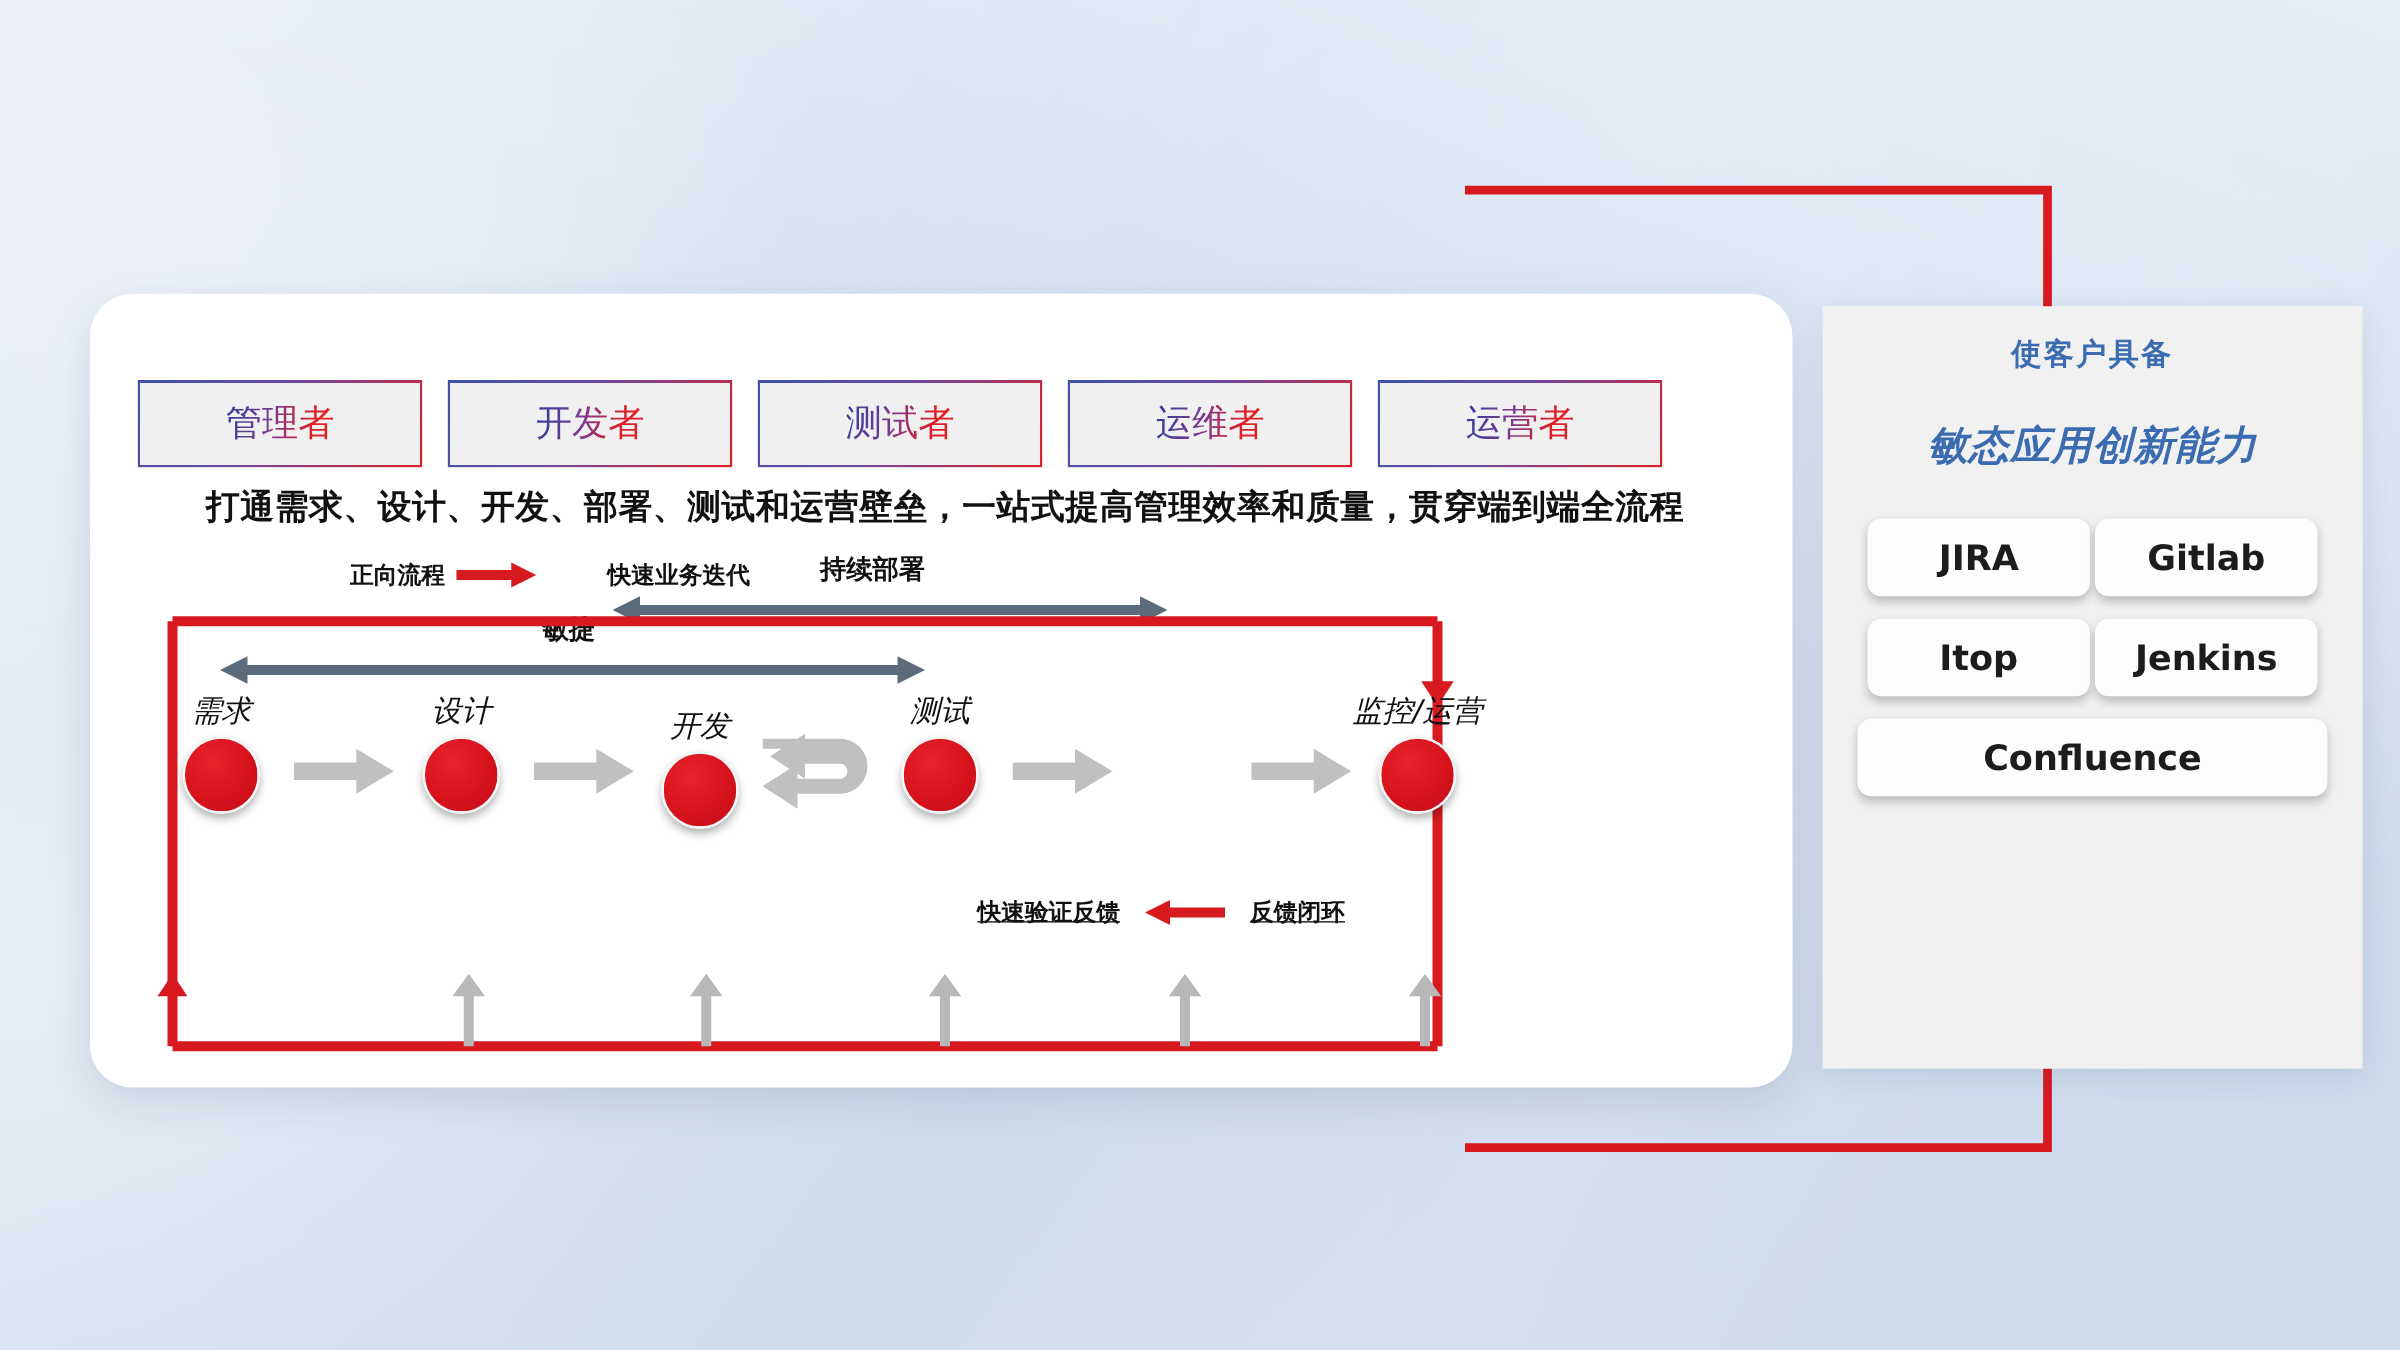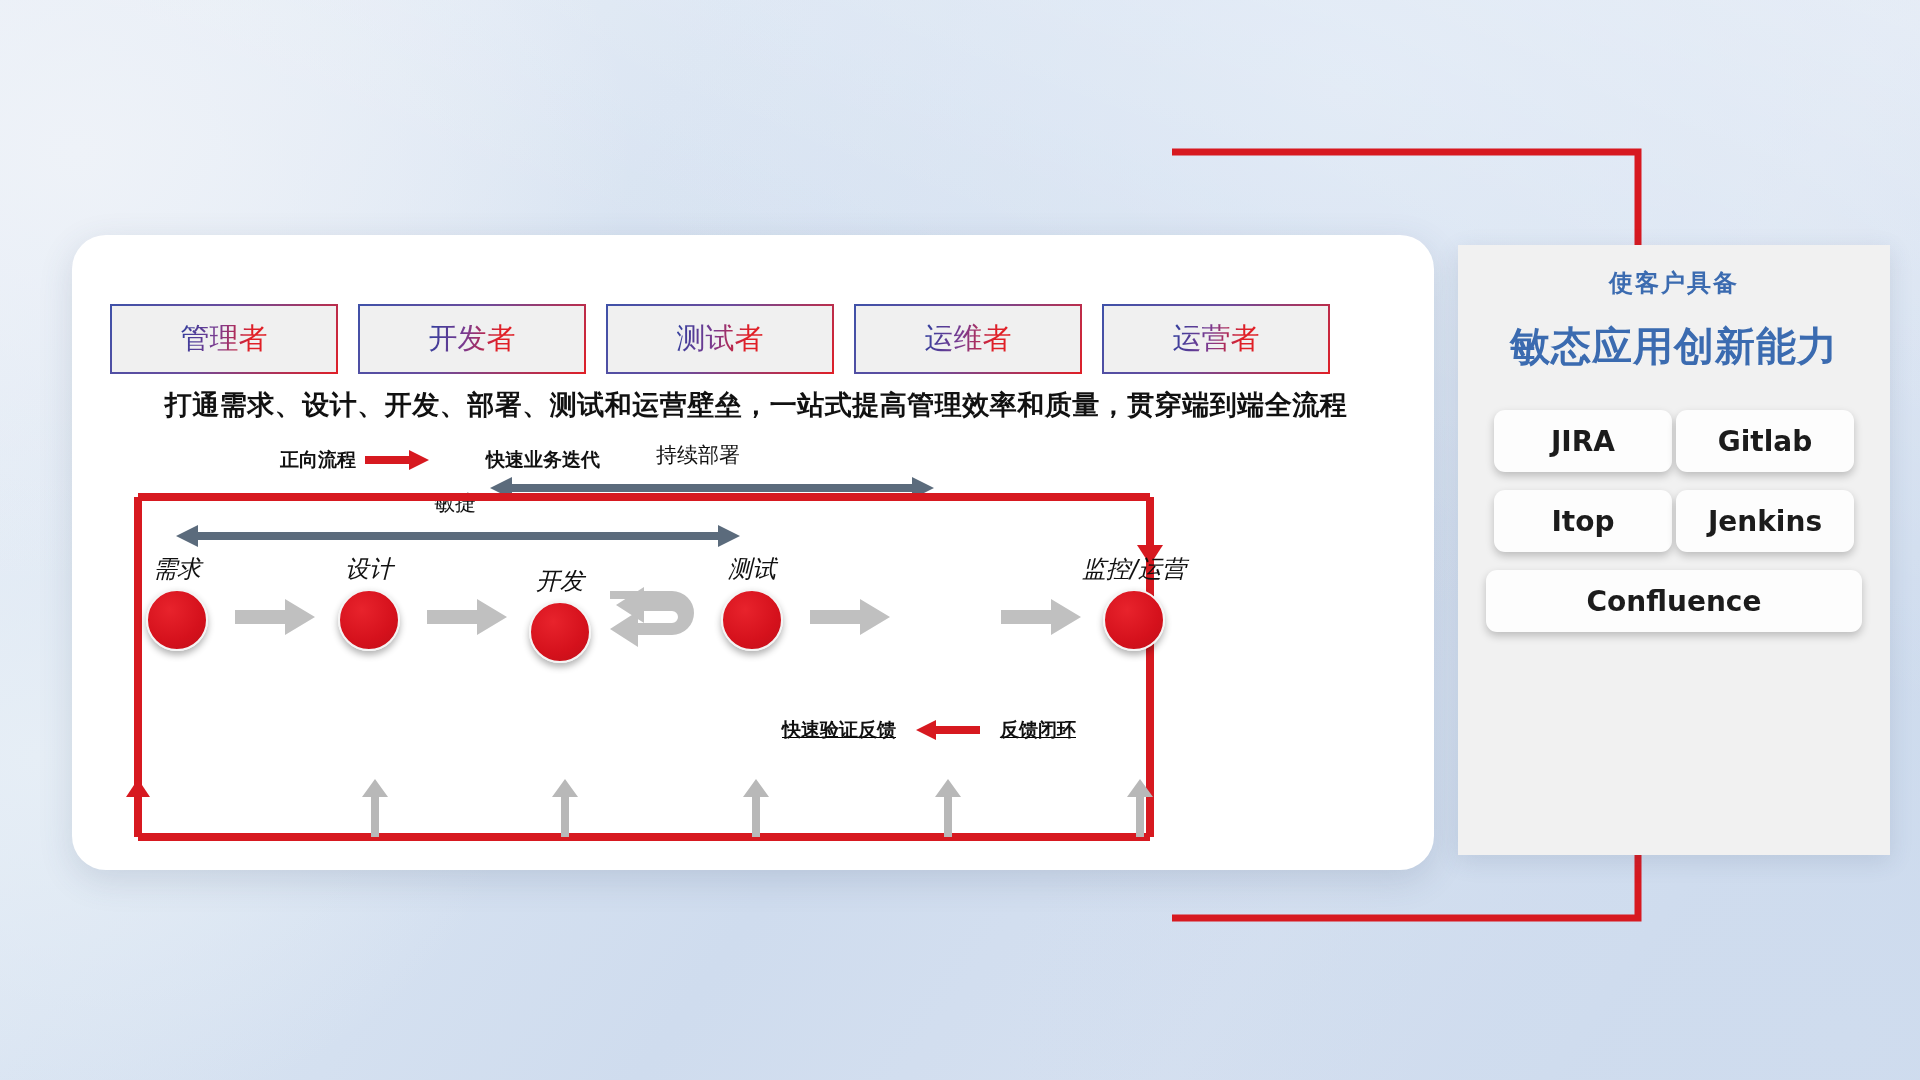--- a/index.html
+++ b/index.html
@@ -63,21 +63,21 @@
   .legend-fwd .tx{font-size:19px;font-weight:bold;color:#111;font-family:"DejaVu Sans",sans-serif;margin-left:48px;}
 
   
   .legend-fb{
     position:absolute;left:710px;top:482px;display:flex;align-items:center;gap:20px;text-decoration:underline;
   }
   .legend-fb .tx{font-size:19px;font-weight:bold;color:#111;font-family:"DejaVu Sans",sans-serif;}
 
   
   .arrow-lbl{
-    position:absolute;font-size:21px;font-weight:normal;color:#111;
+    position:absolute;font-size:21px;font-weight:bold;color:#111;
     font-family:"DejaVu Sans",sans-serif;
   }
   .dbl-arrow{position:absolute;}
 
   
   .loop{position:absolute;}
 
   
   .stage{position:absolute;width:120px;text-align:center;}
   .stage .slabel{
@@ -95,21 +95,21 @@
   
   .panel{
     position:absolute;left:1458px;top:245px;width:432px;height:610px;
     background:#f1f1f1;box-shadow:0 6px 22px rgba(60,80,110,.14);
   }
   .panel-h{
     text-align:center;color:#3b6bb0;font-weight:bold;
     font-family:"DejaVu Sans",sans-serif;
   }
   .panel-h1{font-size:24px;margin-top:22px;letter-spacing:2px;}
-  .panel-h2{font-size:40px;margin-top:20px;letter-spacing:1px;}
+  .panel-h2{font-size:32px;margin-top:36px;letter-spacing:1px;font-style:italic;}
   .chips{
     display:flex;flex-wrap:wrap;gap:18px 4px;justify-content:center;
     margin-top:36px;padding:0 24px;
   }
   .chip{
     width:178px;height:62px;background:#fdfdfd;border-radius:11px;
     display:flex;align-items:center;justify-content:center;
     font-size:28px;font-weight:bold;color:#1c1c1c;
     box-shadow:0 4px 8px rgba(0,0,0,.22);
     font-family:"DejaVu Sans",sans-serif;

